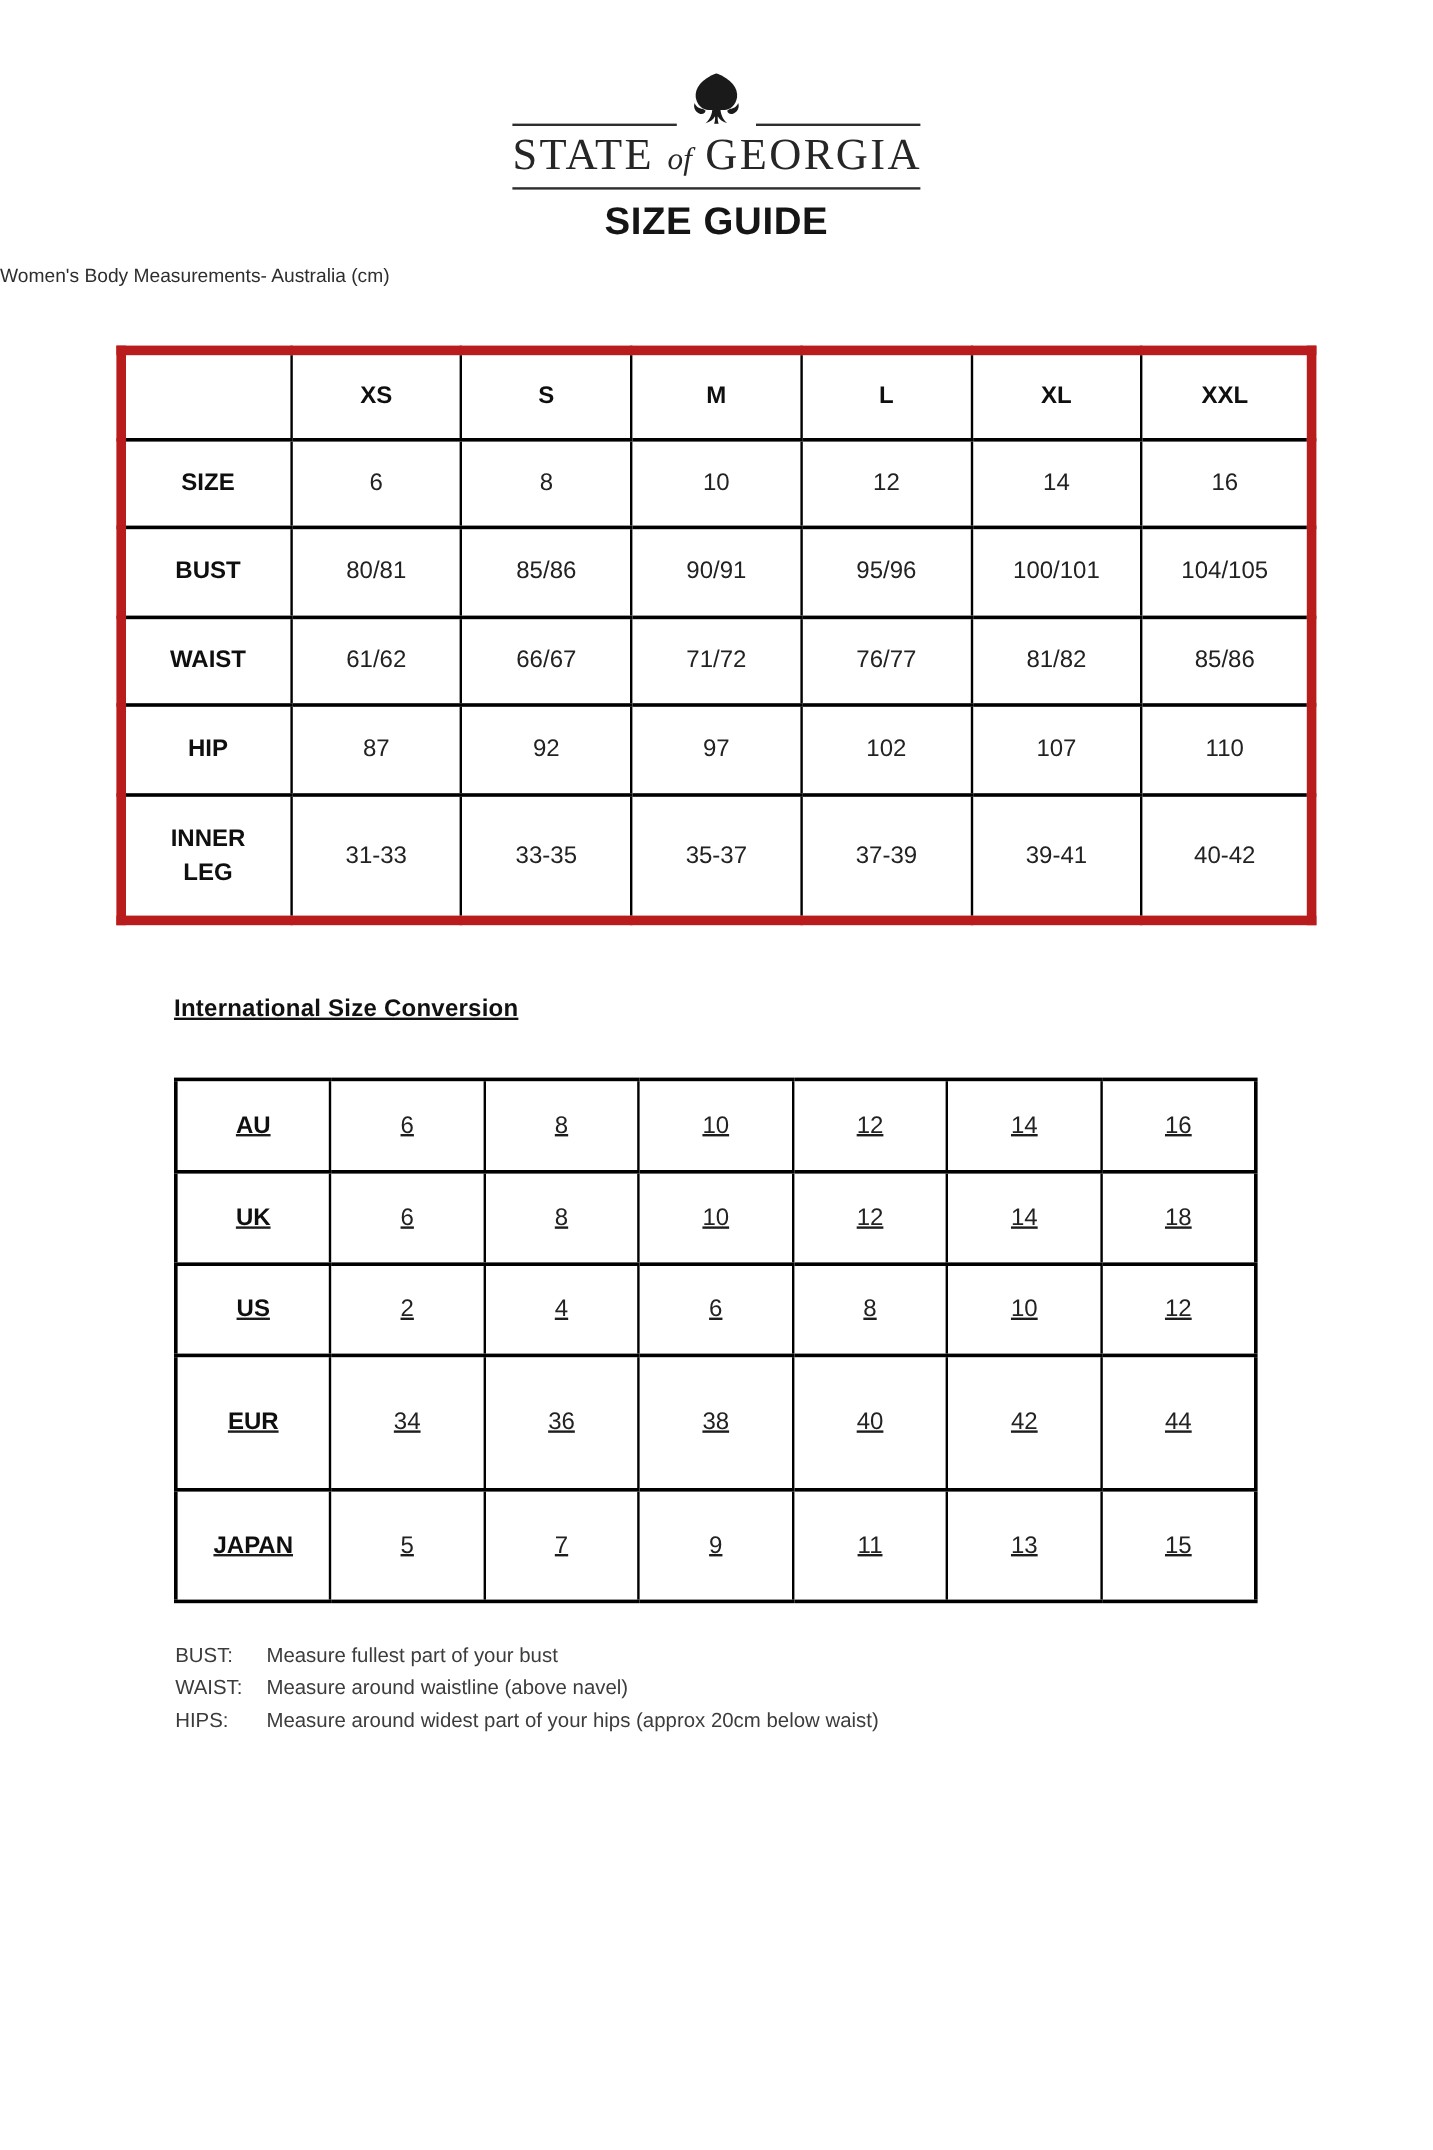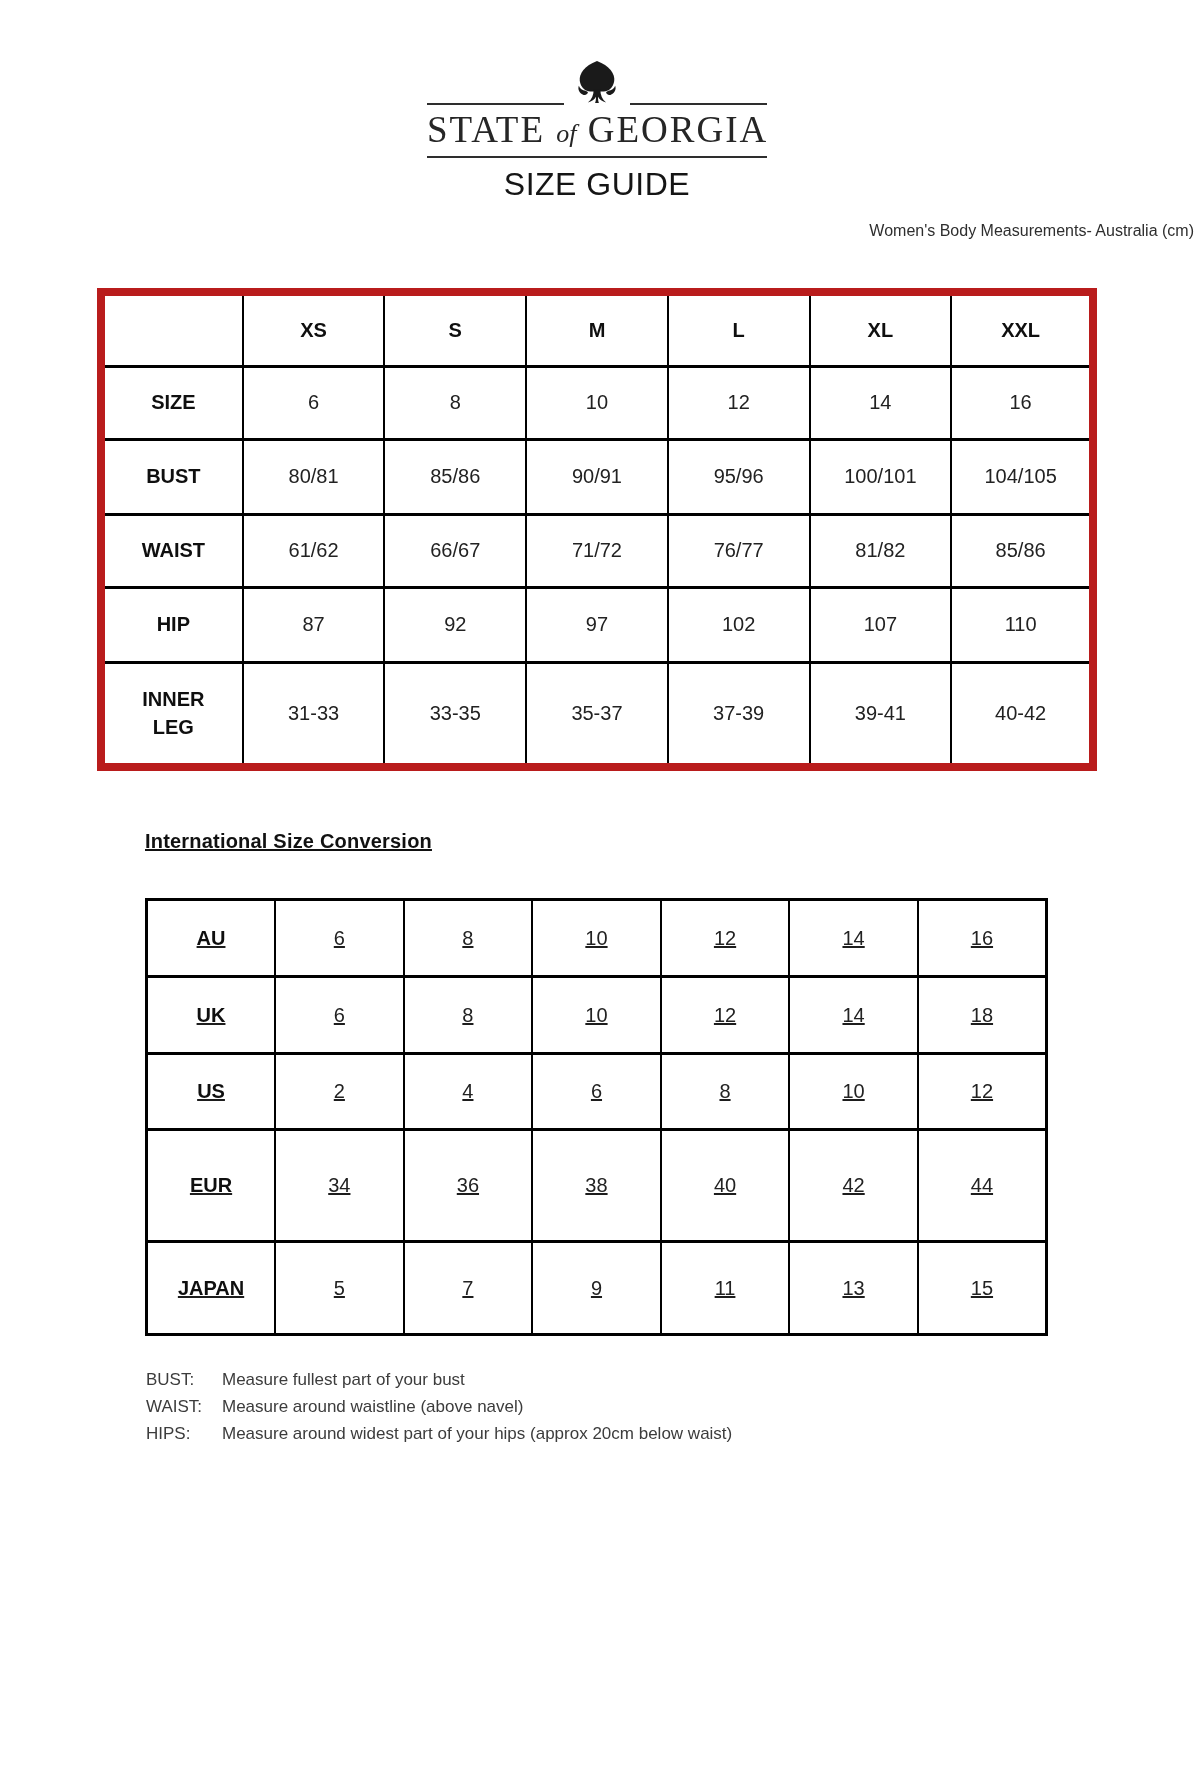--- a/index.html
+++ b/index.html
@@ -24,25 +24,25 @@
     letter-spacing:2px; text-align:center; margin-top:6px;
     white-space:nowrap;
   }
   .logo-name .of { font-style:italic; font-size:26px; letter-spacing:0; }
   .logo-underline { height:2px; background:#2e2e2e; margin-top:8px; }
 
   
   .size-guide-title {
     position:absolute; left:0; right:0; top:168px;
     text-align:center; font-size:32px; line-height:1;
-    font-weight:400; letter-spacing:0.5px; color:#151515;
+    font-weight:700; letter-spacing:0.5px; color:#151515;
   }
   .subtitle {
     position:absolute; left:0; right:0; top:222px;
-    text-align:right; font-size:16px; color:#2e2e2e;
+    text-align:left; font-size:16px; color:#2e2e2e;
   }
 
   
   table { border-collapse:collapse; table-layout:fixed; }
   .sizes-table  { position:absolute; left:97px;  top:288px; width:1000px; border:8px solid #b91c1c; }
   .conv-table   { position:absolute; left:145px; top:898px; width:903px;  border:3px solid #000;text-decoration:underline; }
   .sizes-table th, .sizes-table td,
   .conv-table th, .conv-table td {
     border:2px solid #000;
     border-top-width:3px; border-bottom-width:3px;

